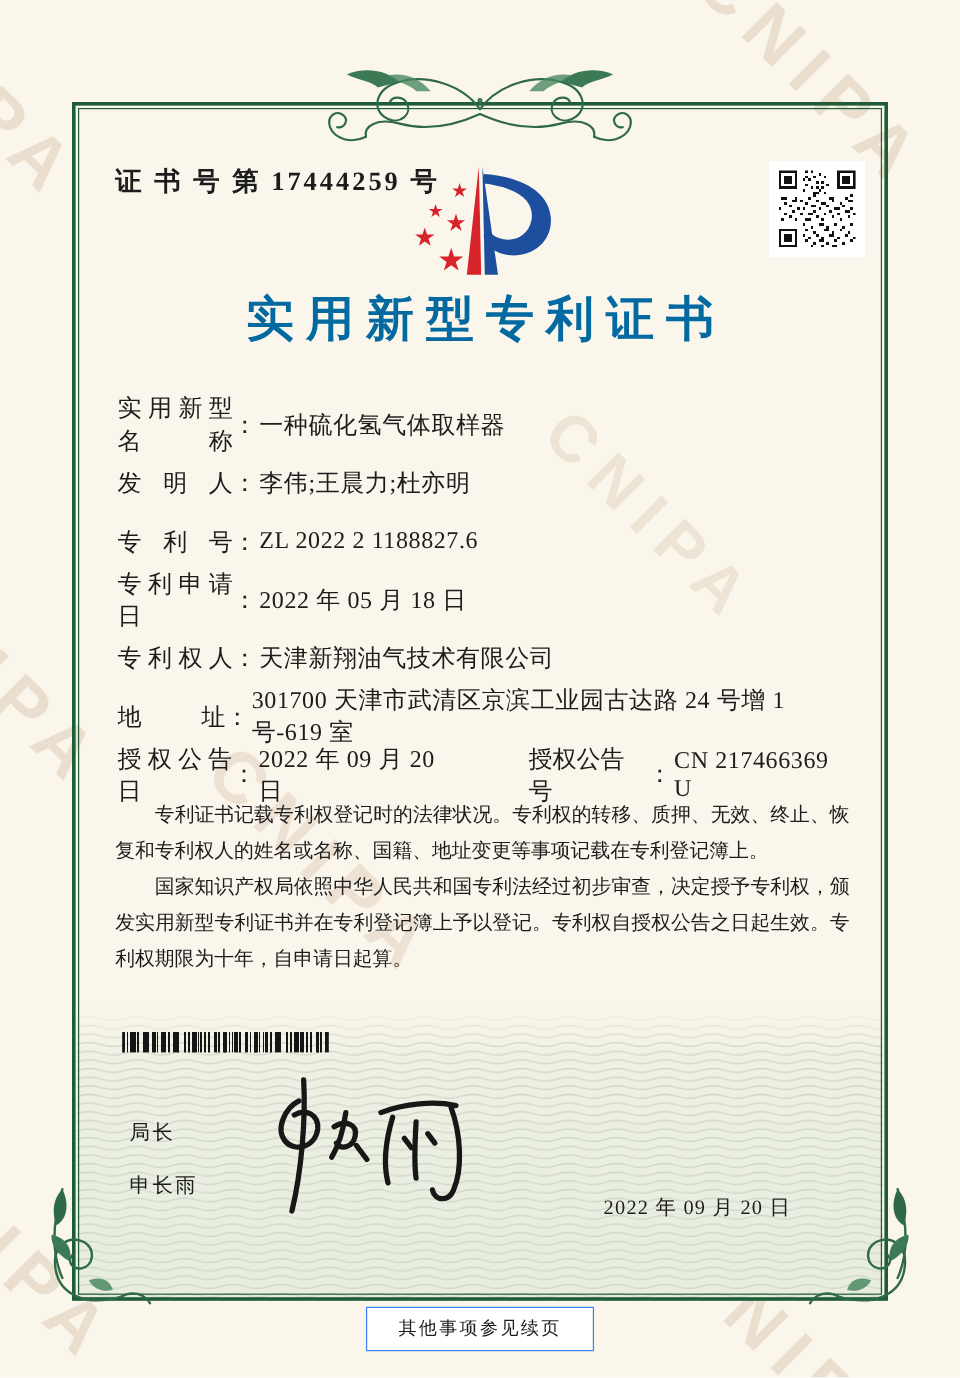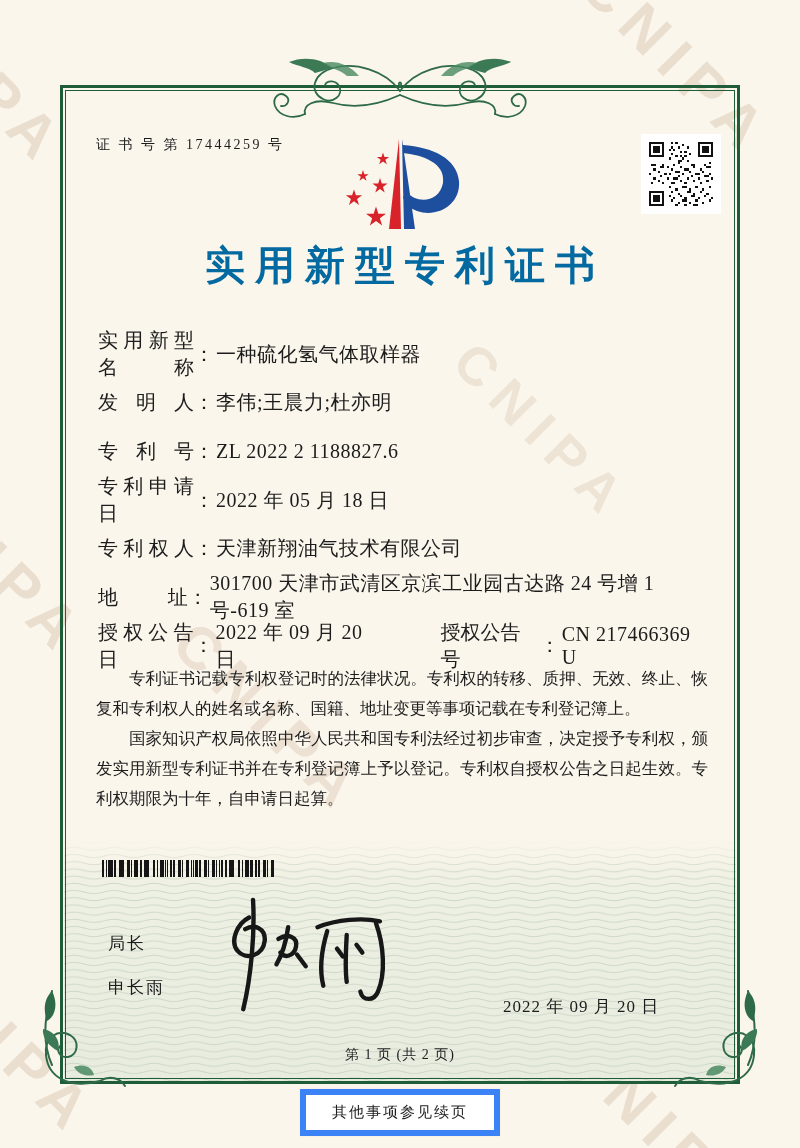--- a/index.html
+++ b/index.html
@@ -23,21 +23,21 @@
   .frame-inner{position:absolute;inset:2px;border:1px solid #1f5c38;}
   .ornament{position:absolute;z-index:3;}
   
   .wavy{position:absolute;left:64px;right:64px;top:838px;height:244px;z-index:1;
     background:linear-gradient(180deg,#f7f3e7 0%,#edf0e3 25%,#e7ecdf 100%);}
   .wavy svg{position:absolute;inset:0;}
   .wavy .fade{position:absolute;top:0;left:0;right:0;height:34px;
     background:linear-gradient(#fbf6ec,rgba(251,246,236,0));}
   
   .cert-no{position:absolute;left:96px;top:136px;z-index:3;
-    font-size:14px;letter-spacing:2.5px;}
+    font-size:22px;letter-spacing:2.5px;font-weight:bold;}
   .logo{position:absolute;left:333px;top:131px;z-index:3;}
   .qr-panel{position:absolute;left:641px;top:134px;width:80px;height:80px;
     background:#fff;z-index:3;display:flex;align-items:center;justify-content:center;}
   .title{position:absolute;left:0;right:0;top:238px;z-index:3;text-align:center;
     font-size:40px;font-weight:bold;letter-spacing:10px;text-indent:10px;color:#0369a1;}
   
   .fields{position:absolute;left:98px;top:330px;width:612px;z-index:3;font-size:20px;}
   .frow{display:flex;align-items:center;height:48.6px;}
   .flabel{display:inline-block;width:96px;text-align:justify;text-align-last:justify;}
   .colon{display:inline-block;}
@@ -54,21 +54,21 @@
       repeating-linear-gradient(90deg,#151515 0 1px,transparent 1px 6px,#151515 6px 8px,transparent 8px 13px);}
   .signer{position:absolute;left:108px;top:932px;z-index:3;
     font-family:Liberation Serif, serif;font-size:17px;letter-spacing:2px;}
   .signer .name{margin-top:21px;text-align:right;}
   .signature{position:absolute;left:198px;top:894px;z-index:3;}
   .issue-date{position:absolute;left:503px;top:995px;z-index:3;
     font-size:17px;letter-spacing:1px;}
   .page-info{position:absolute;left:0;right:0;top:1046px;z-index:3;
     text-align:center;font-size:14px;letter-spacing:1px;}
   .footer-note{position:absolute;left:50%;transform:translateX(-50%);top:1089px;z-index:4;
-    background:#fff;border:6px solid #3b82f6;padding:8px 26px;
+    background:#fff;border:1px solid #3b82f6;padding:8px 26px;
     font-size:15px;letter-spacing:2px;box-shadow:0 0 2px rgba(0,0,0,0.06);}
 </style>
 </head>
 <body>
 
 <div class="page">
 
   <div class="wm" style="left:-90px;top:-40px;">CNIPA</div>
   <div class="wm" style="left:615px;top:-50px;">CNIPA</div>
   <div class="wm" style="left:485px;top:330px;font-size:54px;color:rgba(202,176,152,0.26);">CNIPA</div>
@@ -227,17 +227,16 @@
       <path d="M132,38 C126,58 124,78 128,94"></path>
       <path d="M182,30 C190,52 192,82 184,100 C180,110 168,110 166,100"></path>
       <path d="M152,42 C151,60 150,76 152,90"></path>
       <path d="M142,56 L148,64"></path>
       <path d="M162,52 L168,60"></path>
     </g>
   </svg>
 
   <div class="issue-date">2022 年 09 月 20 日</div>
 
-  <div class="page-info">第 1 页 (共 2 页)</div>
 
   <div class="footer-note">其他事项参见续页</div>
 
 </div>
 
 </body></html>

